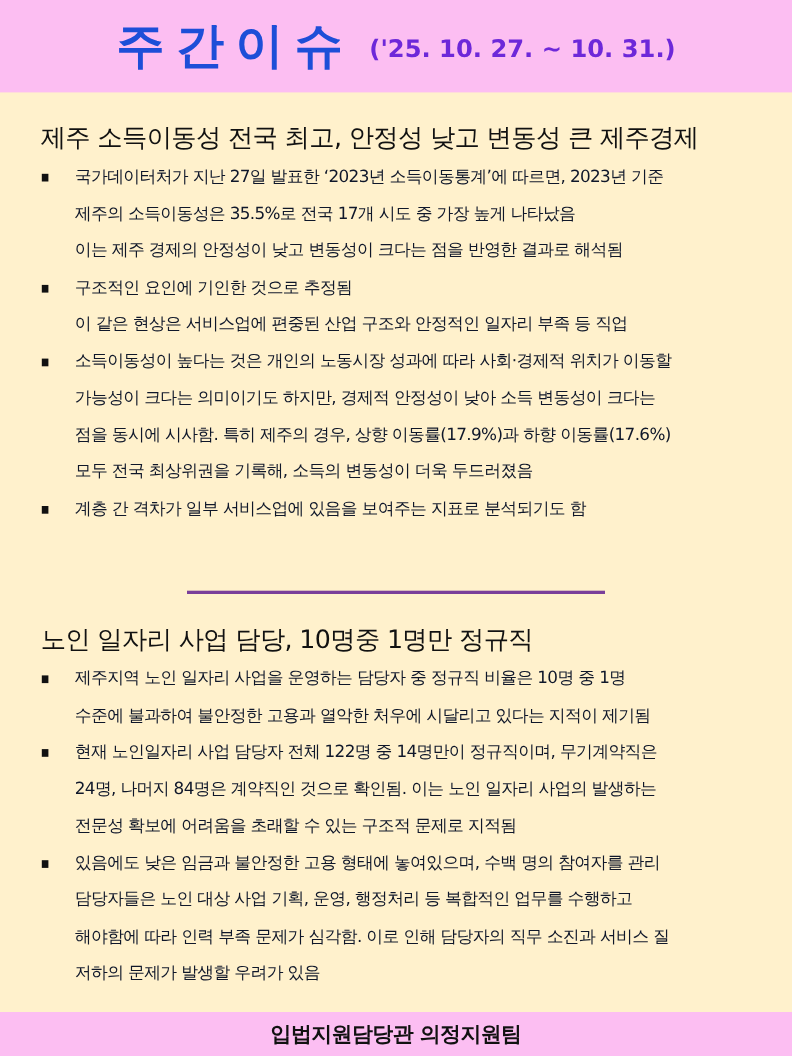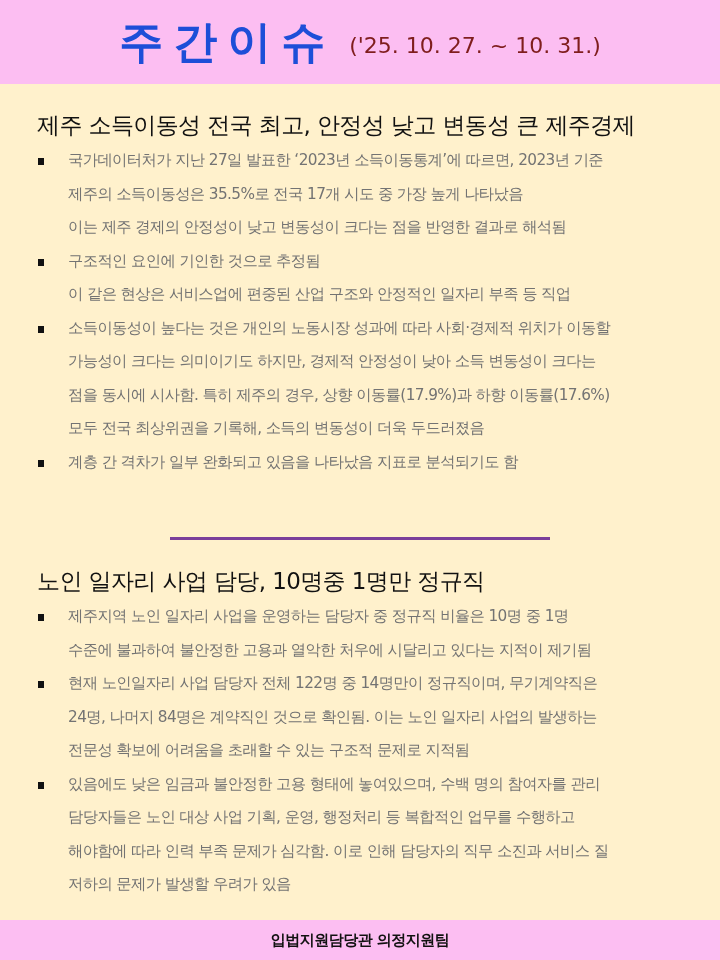--- a/index.html
+++ b/index.html
@@ -13,46 +13,46 @@
     .header {
       position: absolute; left: 0; top: 0; width: 720px; height: 84px;
       background: #FCBEF2;
       display: flex; align-items: center; justify-content: center;
     }
     .header-title {
       font-size: 44px; font-weight: bold; letter-spacing: 10px;
       color: #1d4ed8; line-height: 1;
     }
     .header-date {
-      font-size: 22px; font-weight: normal; margin-left: 14px; color: #7f1d1d;
+      font-size: 22px; font-weight: bold; margin-left: 14px; color: #6d28d9;
       line-height: 1; position: relative; top: 4px;
     }
     .section { position: absolute; left: 0; width: 720px; }
     .section-title {
       margin: 0; position: absolute; left: 37px;
       font-size: 23px; font-weight: normal; color: #111; white-space: nowrap;
       letter-spacing: -0.6px;
     }
     .bullets { list-style: none; margin: 0; padding: 0; position: absolute; left: 0; width: 720px; }
     .bullet { position: relative; padding-left: 68px; }
     .bullet-mark {
       position: absolute; left: 38px; top: 14px; width: 6px; height: 7px; background: #111;
     }
     .line {
       display: block; font-size: 15.3px; line-height: 33.5px; height: 33.5px;
-      white-space: nowrap; letter-spacing: -0.6px; color: #737373;
+      white-space: nowrap; letter-spacing: -0.6px; color: #0f172a;
     }
     .divider {
       position: absolute; left: 170px; top: 537px; width: 380px; height: 3px; background: #7A3F9A;
     }
     .footer {
       position: absolute; left: 0; top: 920px; width: 720px; height: 40px;
       background: #FCBEF2; display: flex; align-items: center; justify-content: center;
     }
-    .footer-text { font-size: 15px; font-weight: bold; color: #111; letter-spacing: -0.5px; }
+    .footer-text { font-size: 19px; font-weight: bold; color: #111; letter-spacing: -0.5px; }
   </style>
 </head>
 <body>
 
 <div class="header">
   <span class="header-title">주간이슈</span>
   <span class="header-date">('25. 10. 27. ~ 10. 31.)</span>
 </div>
 
 <div class="section" style="top:0;">
@@ -71,21 +71,21 @@
     </li>
     <li class="bullet">
       <span class="bullet-mark"></span>
       <span class="line">소득이동성이 높다는 것은 개인의 노동시장 성과에 따라 사회·경제적 위치가 이동할</span>
       <span class="line">가능성이 크다는 의미이기도 하지만, 경제적 안정성이 낮아 소득 변동성이 크다는</span>
       <span class="line">점을 동시에 시사함. 특히 제주의 경우, 상향 이동률(17.9%)과 하향 이동률(17.6%)</span>
       <span class="line">모두 전국 최상위권을 기록해, 소득의 변동성이 더욱 두드러졌음</span>
     </li>
     <li class="bullet">
       <span class="bullet-mark"></span>
-      <span class="line">계층 간 격차가 일부 완화되고 있음을 나타났음 지표로 분석되기도 함</span>
+      <span class="line">계층 간 격차가 일부 서비스업에 있음을 보여주는 지표로 분석되기도 함</span>
     </li>
   </ul>
 </div>
 
 <div class="divider"></div>
 
 <div class="section" style="top:0;">
   <h2 class="section-title" style="top:566px;">노인 일자리 사업 담당, 10명중 1명만 정규직</h2>
   <ul class="bullets" style="top:600px;">
     <li class="bullet">

